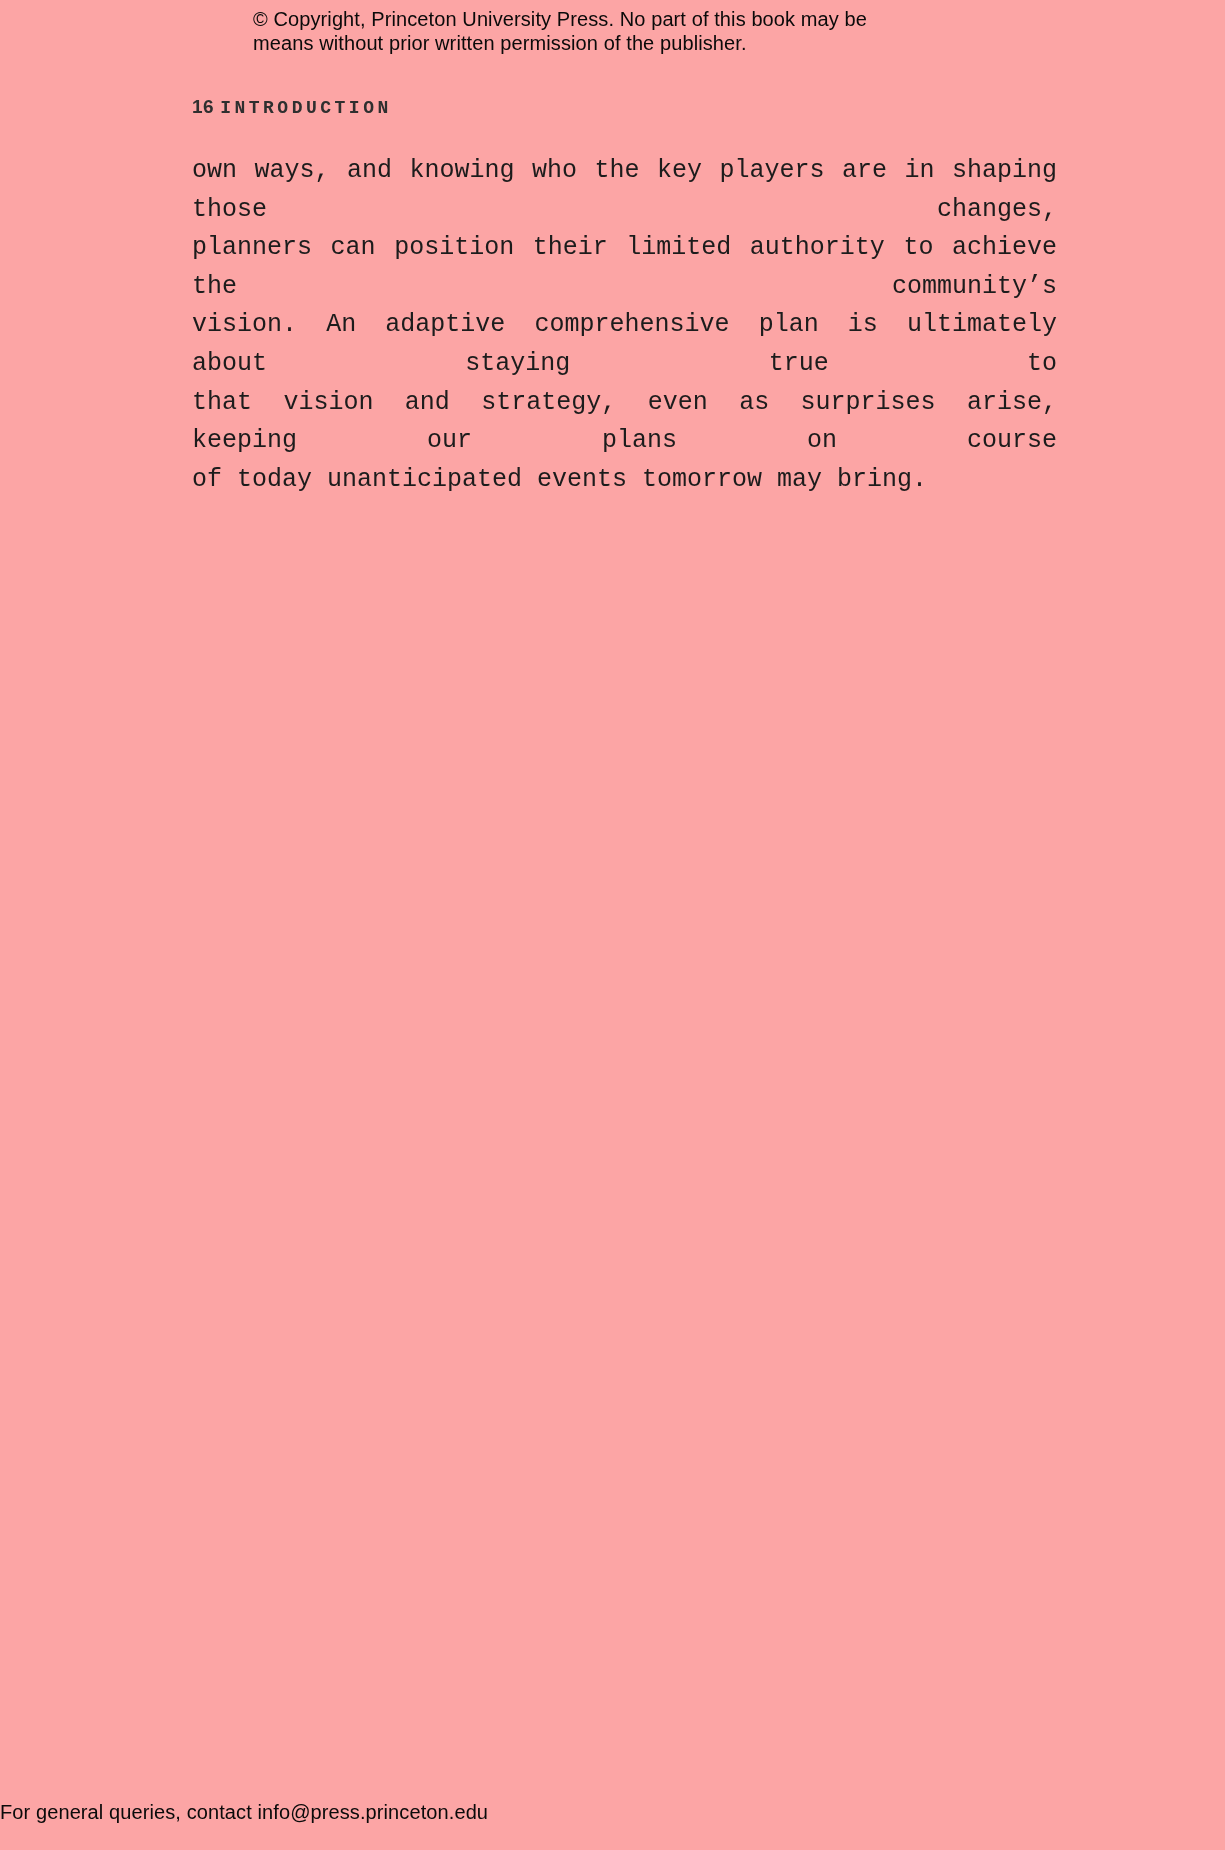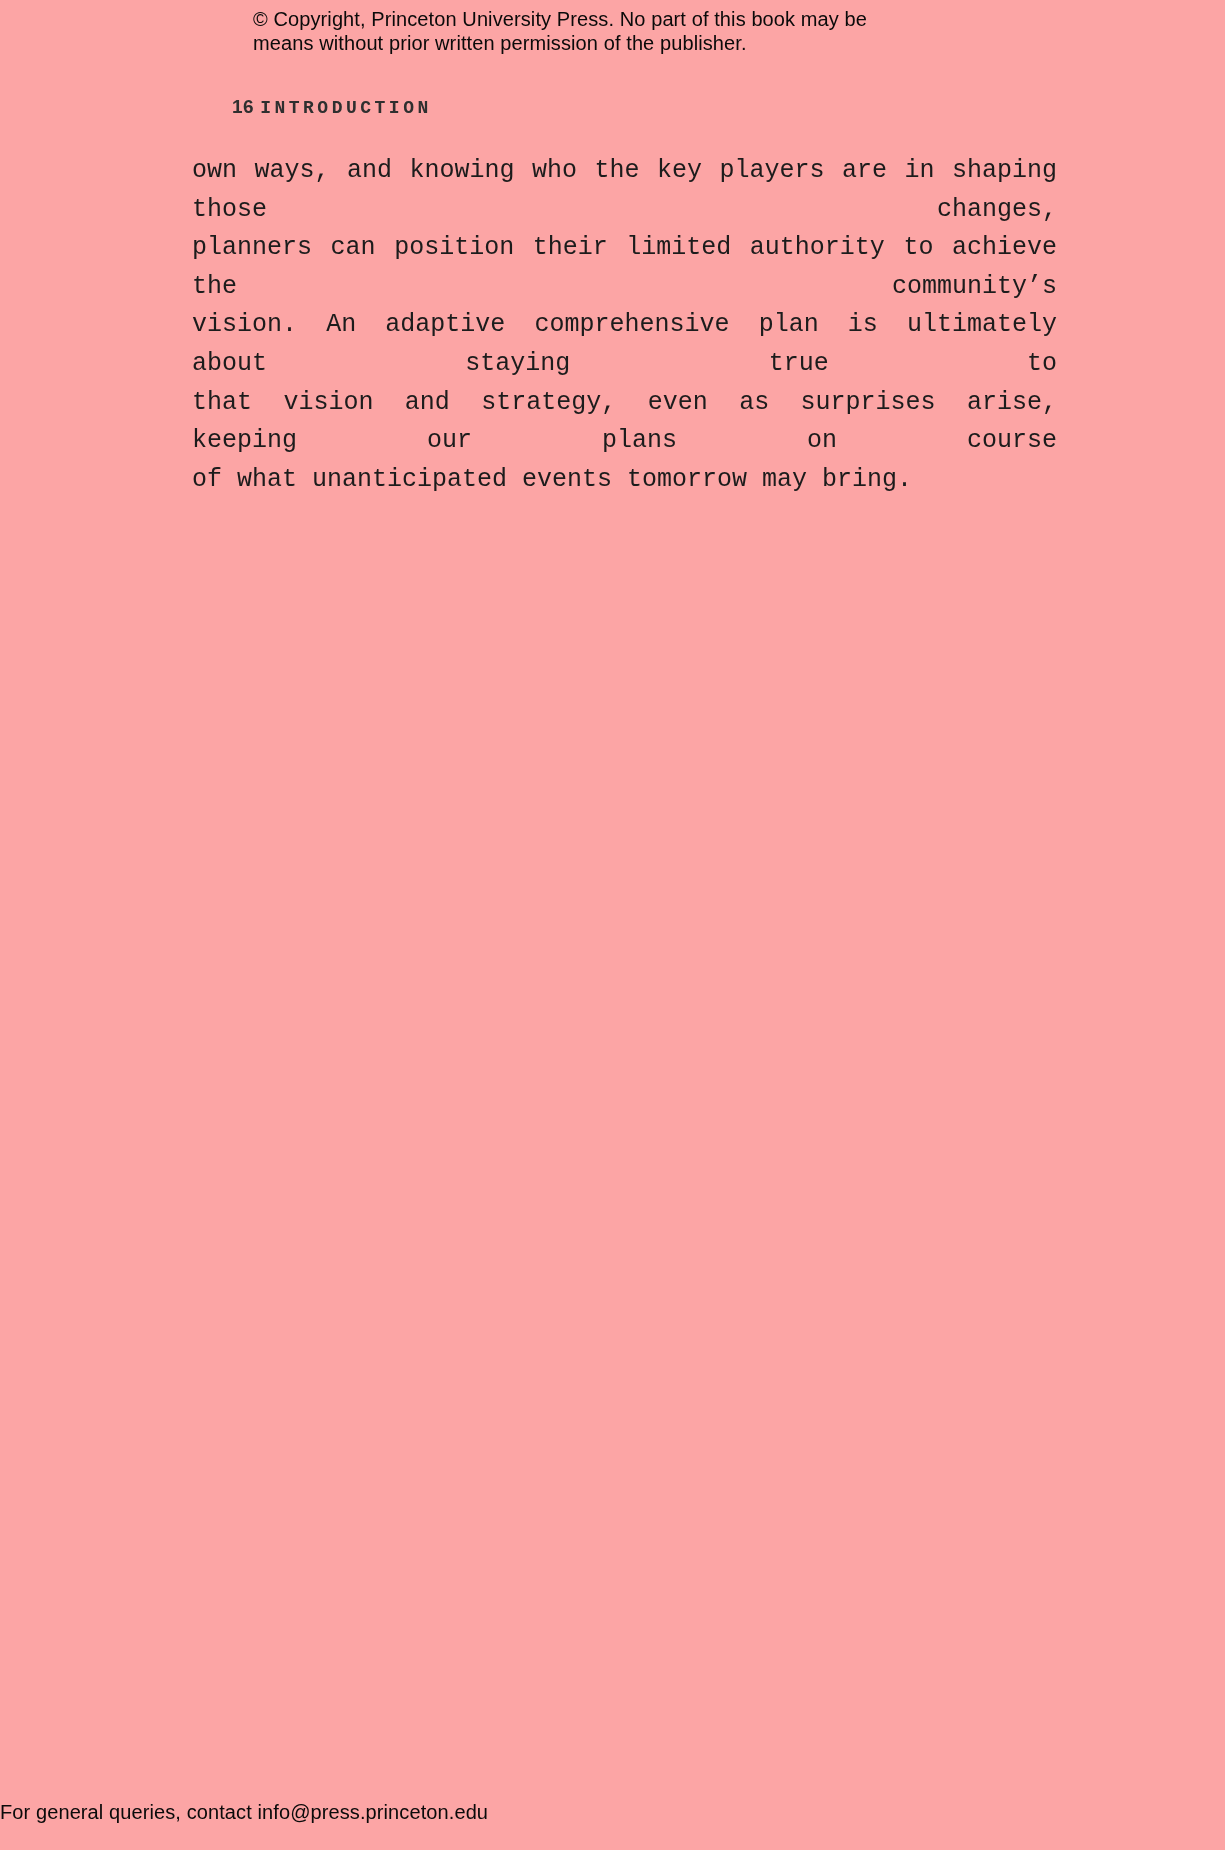--- a/index.html
+++ b/index.html
@@ -36,21 +36,20 @@
     top: 96px;
     color: #2f2f2f;
     white-space: nowrap;
   }
   .page-number {
     font-family: "Liberation Sans", sans-serif;
     font-size: 19px;
     font-weight: 700;
     letter-spacing: 0.5px;
     vertical-align: baseline;
-    margin-left: 40px;
   }
   .section-title {
     font-family: Liberation Mono, monospace;
     font-size: 18px;
     font-weight: 700;
     letter-spacing: 3.5px;
     margin-left: 6px;
     vertical-align: baseline;
   }
 
@@ -99,18 +98,18 @@
 
   <div class="running-head">
     <span class="page-number">16</span><span class="section-title">INTRODUCTION</span>
   </div>
 
   <div class="body-paragraph">
       <div class="body-line">own ways, and knowing who the key players are in shaping those changes,</div>
       <div class="body-line">planners can position their limited authority to achieve the community’s</div>
       <div class="body-line">vision. An adaptive comprehensive plan is ultimately about staying true to</div>
       <div class="body-line">that vision and strategy, even as surprises arise, keeping our plans on course</div>
-      <div class="body-line">of what unanticipated events tomorrow may bring.</div>
+      <div class="body-line">of today unanticipated events tomorrow may bring.</div>
     </div>
 
   <div class="page-footer">For general queries, contact info@press.princeton.edu</div>
 
 </div>
 
 </body></html>

